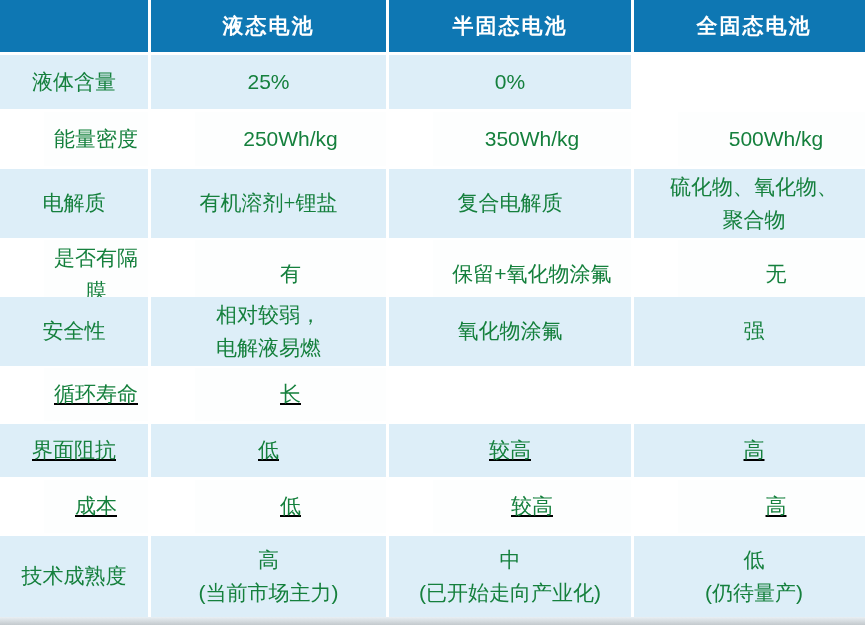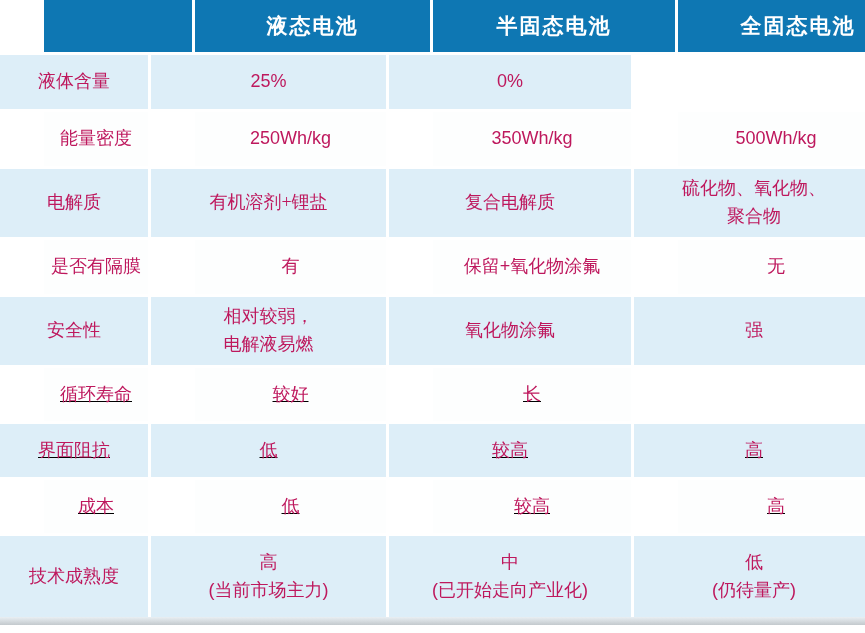--- a/index.html
+++ b/index.html
@@ -15,35 +15,35 @@
   }
   .row {
     display: grid;
     grid-template-columns: 148px 235px 242px 240px;
     column-gap: 3px;
   }
   .cell {
     display: flex; align-items: center; justify-content: center;
     text-align: center;
     white-space: pre-line;
-    color: #be185d;
-    font-size: 18px;
+    color: #15803d;
+    font-size: 21px;
     font-weight: 500;
     line-height: 1.55;
     padding: 2px 6px;
     box-sizing: border-box;
   }
   .header-row .cell {
     background: #0e77b3;
     color: #ffffff;
     font-weight: 700;
     font-size: 21px;
     letter-spacing: 2px;
   }
-  .h52 { height: 52px; padding-left: 44px; }
+  .h52 { height: 52px; }
   .h54 { height: 54px; }
   .h53 { height: 53px; text-decoration: underline; }
   .h72 { height: 68px; font-family: Liberation Serif, serif; }
   .h81 { height: 81px; }
   .row-alt .cell { background: #ddeef8; }
   .row-white .cell { background: #fdfefe; margin-left: 44px; }
   .cell.label { font-weight: 500; }
   .bottom-strip {
     height: 8px; width: 865px;
     background: linear-gradient(to bottom, #e9eff3, #c3c9cd);
@@ -93,21 +93,20 @@
     <div class="row row-alt h72">
       <div class="cell label">安全性</div>
       <div class="cell">相对较弱，
 电解液易燃</div>
       <div class="cell">氧化物涂氟</div>
       <div class="cell">强</div>
     </div>
 
     <div class="row row-white h53">
       <div class="cell label">循环寿命</div>
-      <div class="cell">较好</div>
       <div class="cell">长</div>
     </div>
 
     <div class="row row-alt h53">
       <div class="cell label">界面阻抗</div>
       <div class="cell">低</div>
       <div class="cell">较高</div>
       <div class="cell">高</div>
     </div>
 

